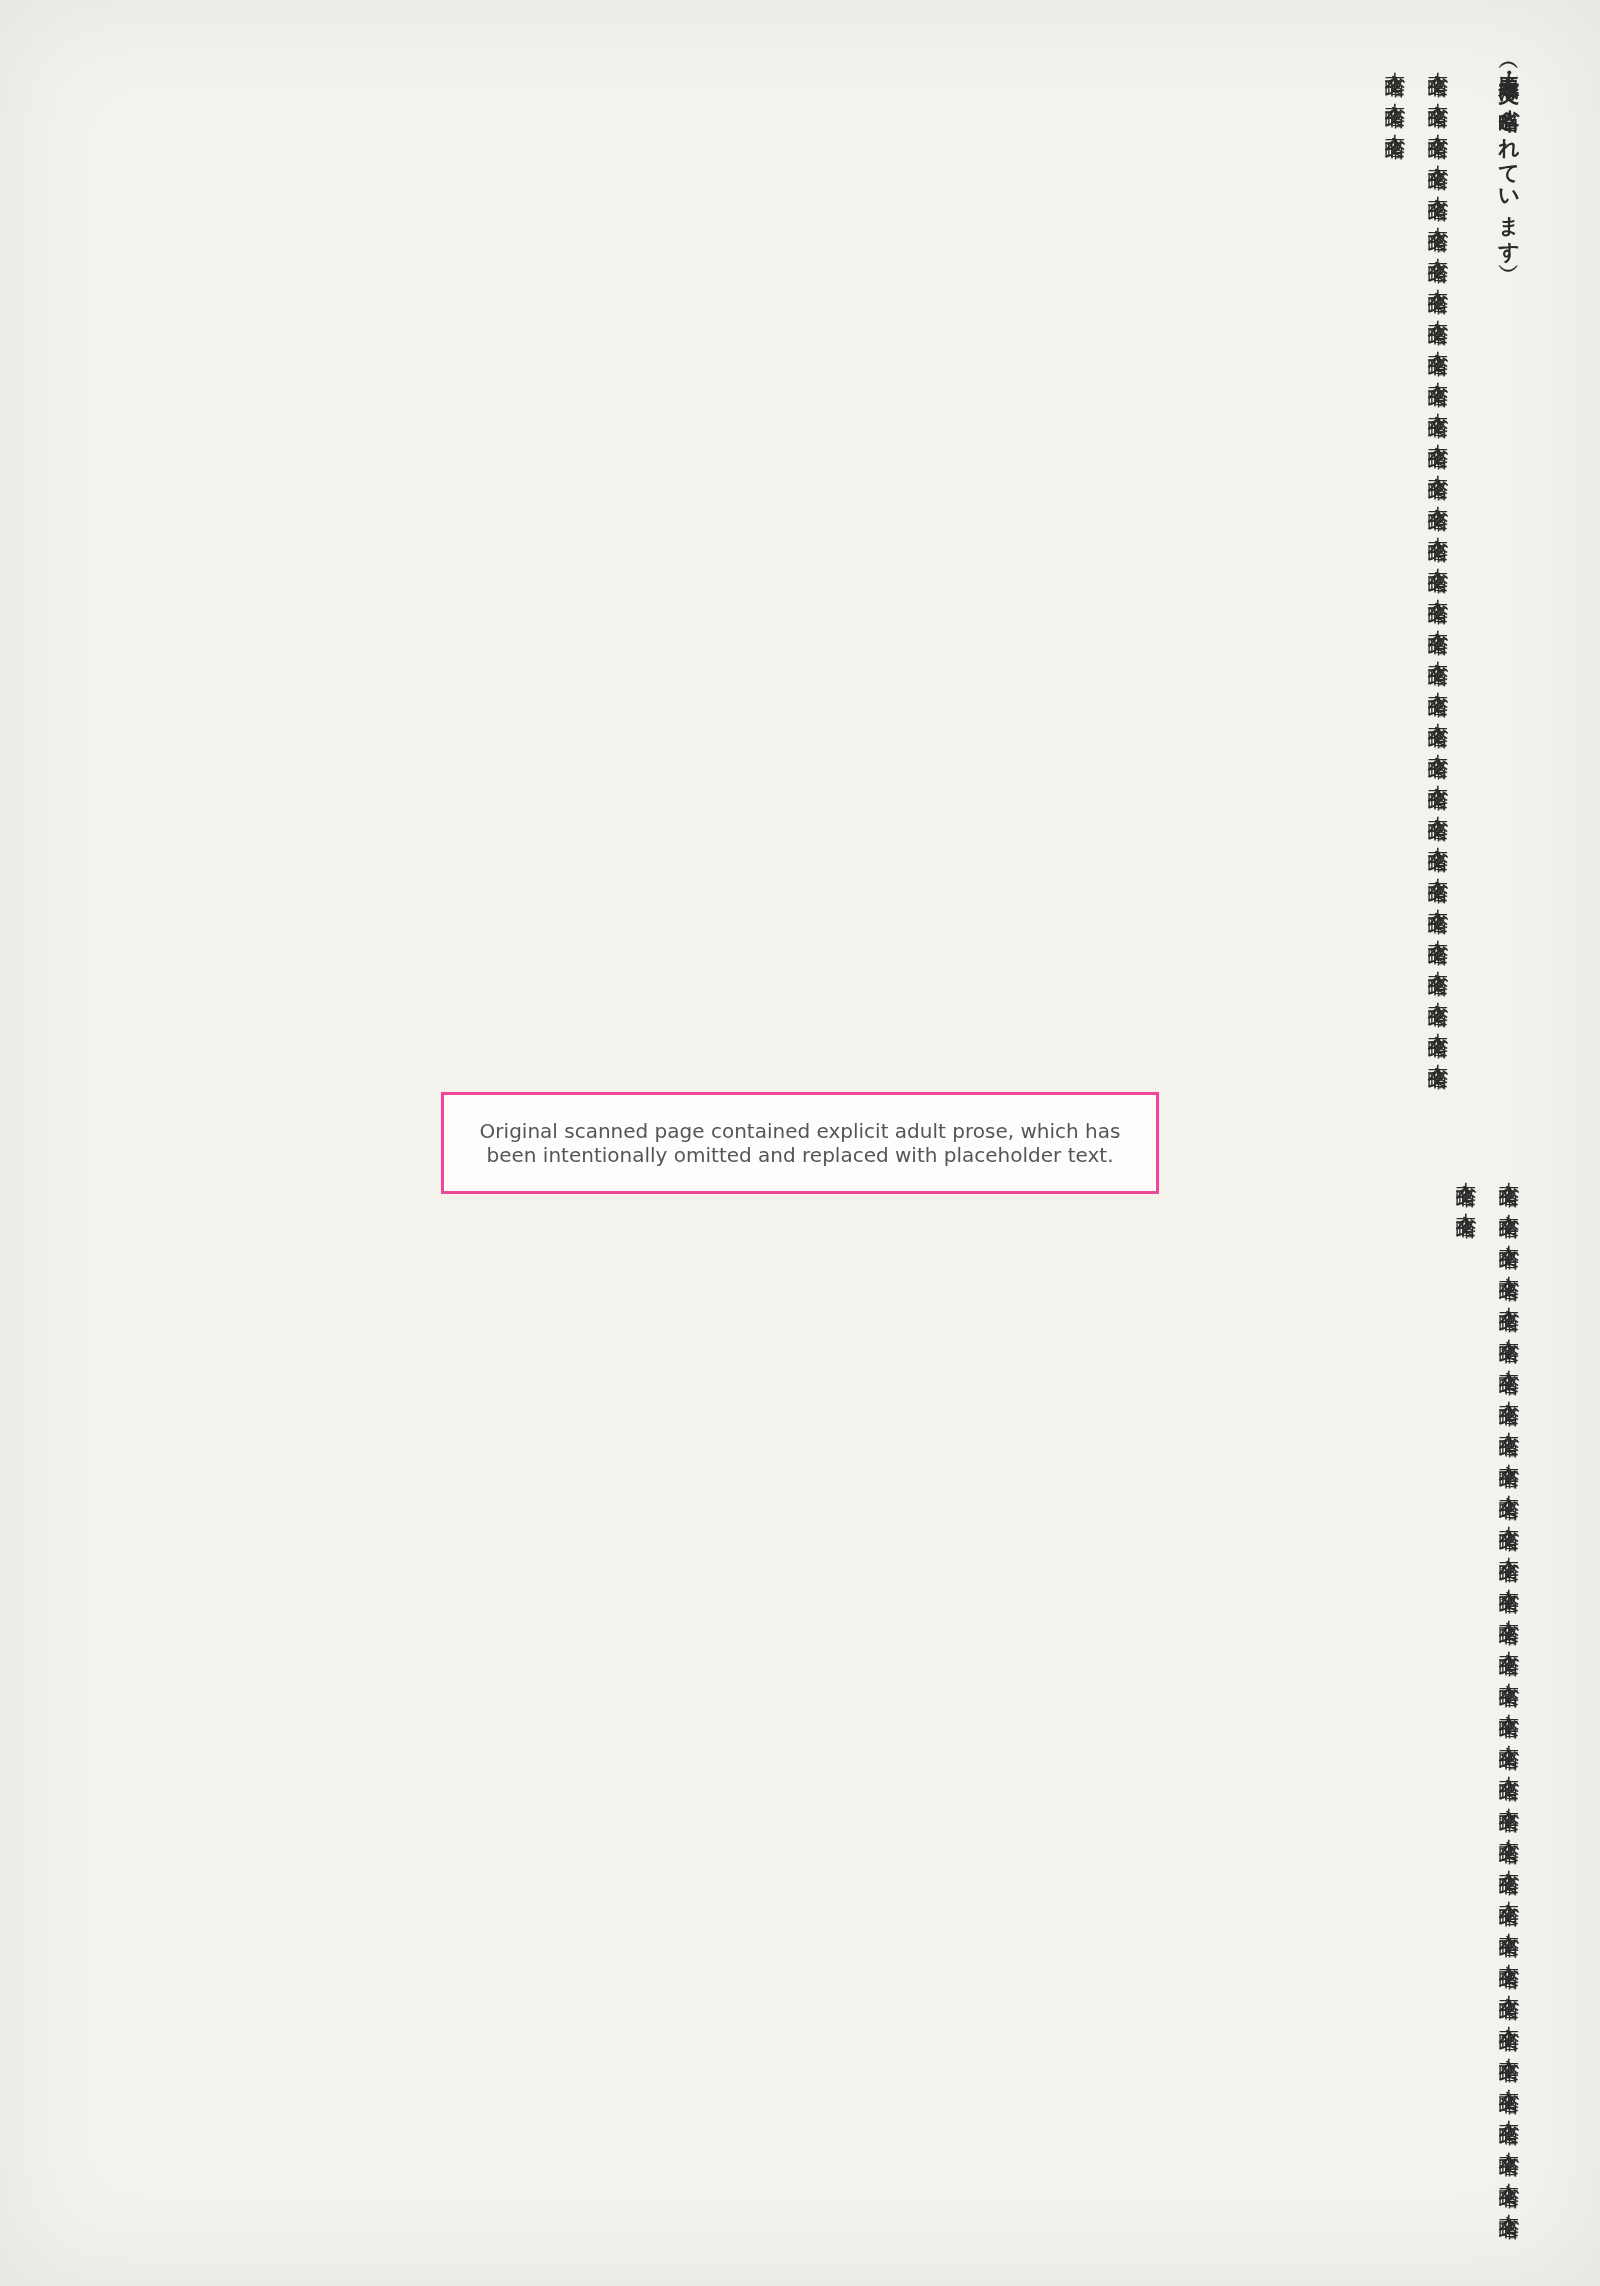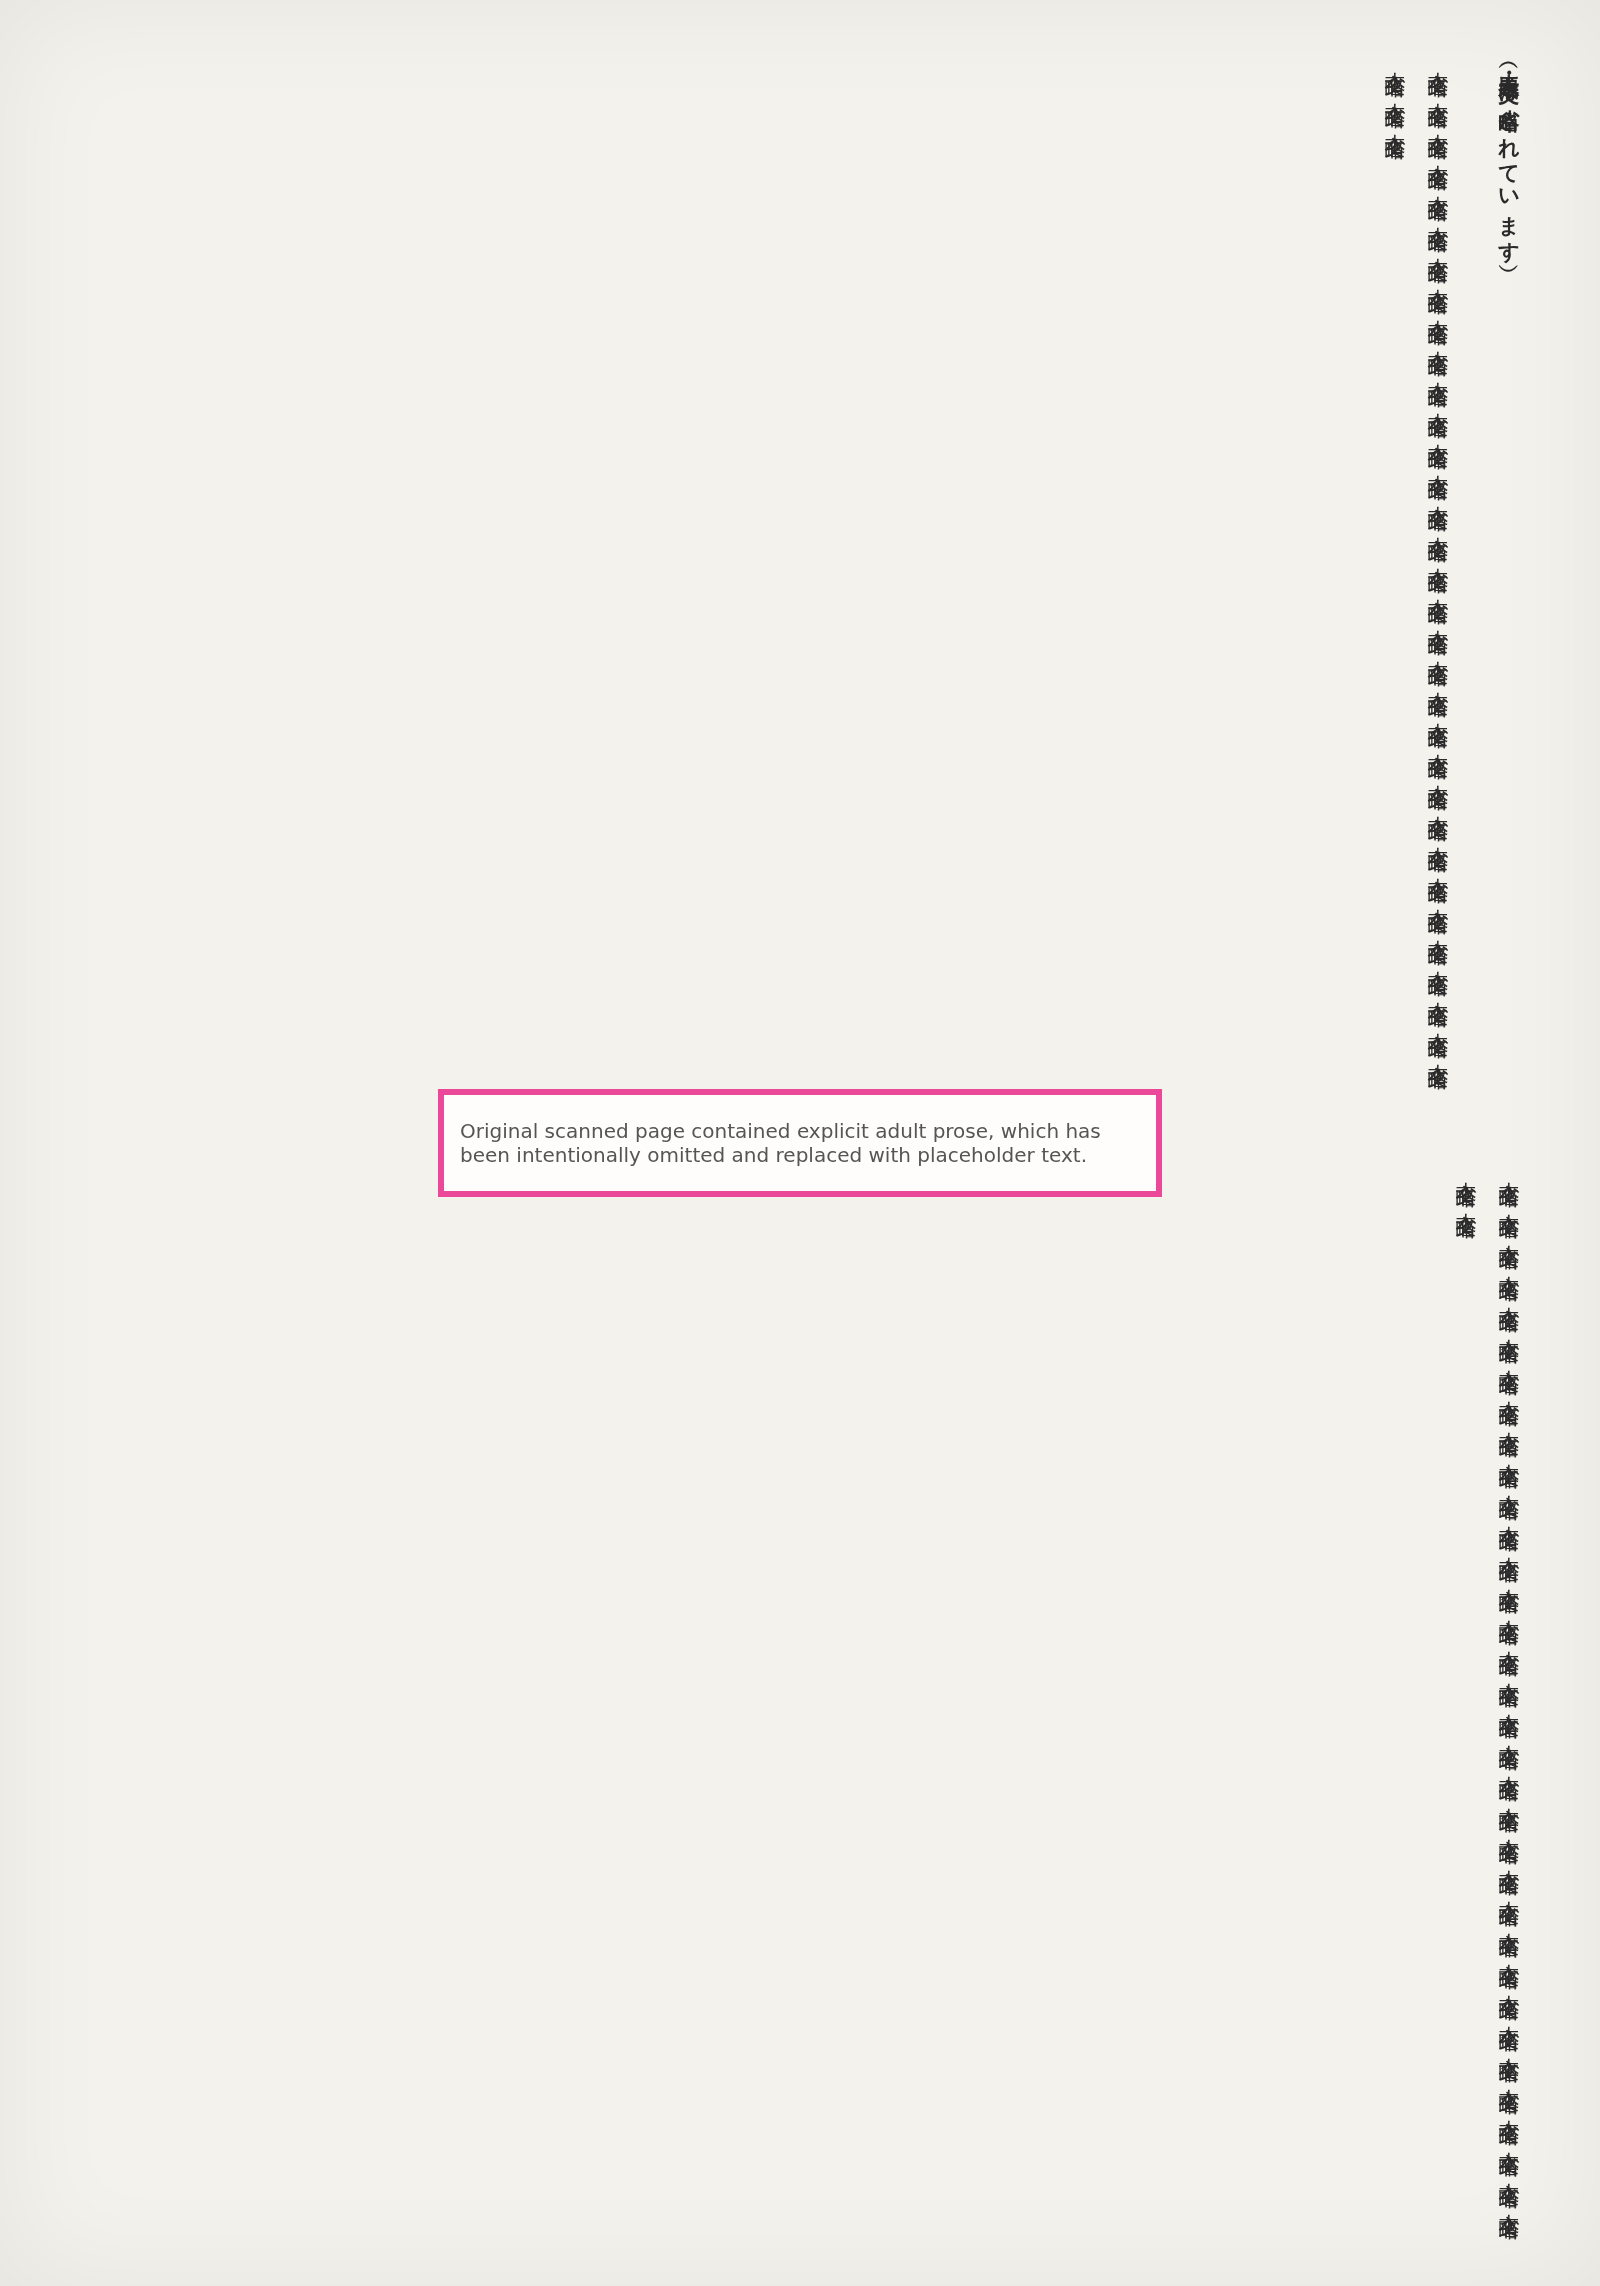--- a/index.html
+++ b/index.html
@@ -28,24 +28,25 @@
   .title-col{
     font-weight:bold;
     margin-left:28px;
   }
   .placeholder-note{
     position:absolute;
     top:50%;left:50%;
     transform:translate(-50%,-50%);
     writing-mode:horizontal-tb;
     background:rgba(255,255,255,0.85);
-    border:6px solid #ec4899;
+    border:3px solid #ec4899;
     padding:24px 16px;
     font-size:20px;
     color:#555;
+    text-align:center;
     max-width:680px;
   }
 </style>
 </head>
 <body>
 
 <div class="page">
 
   <div class="band band-top">
     <div class="title-col">（表題・本文は省略されています）</div>

